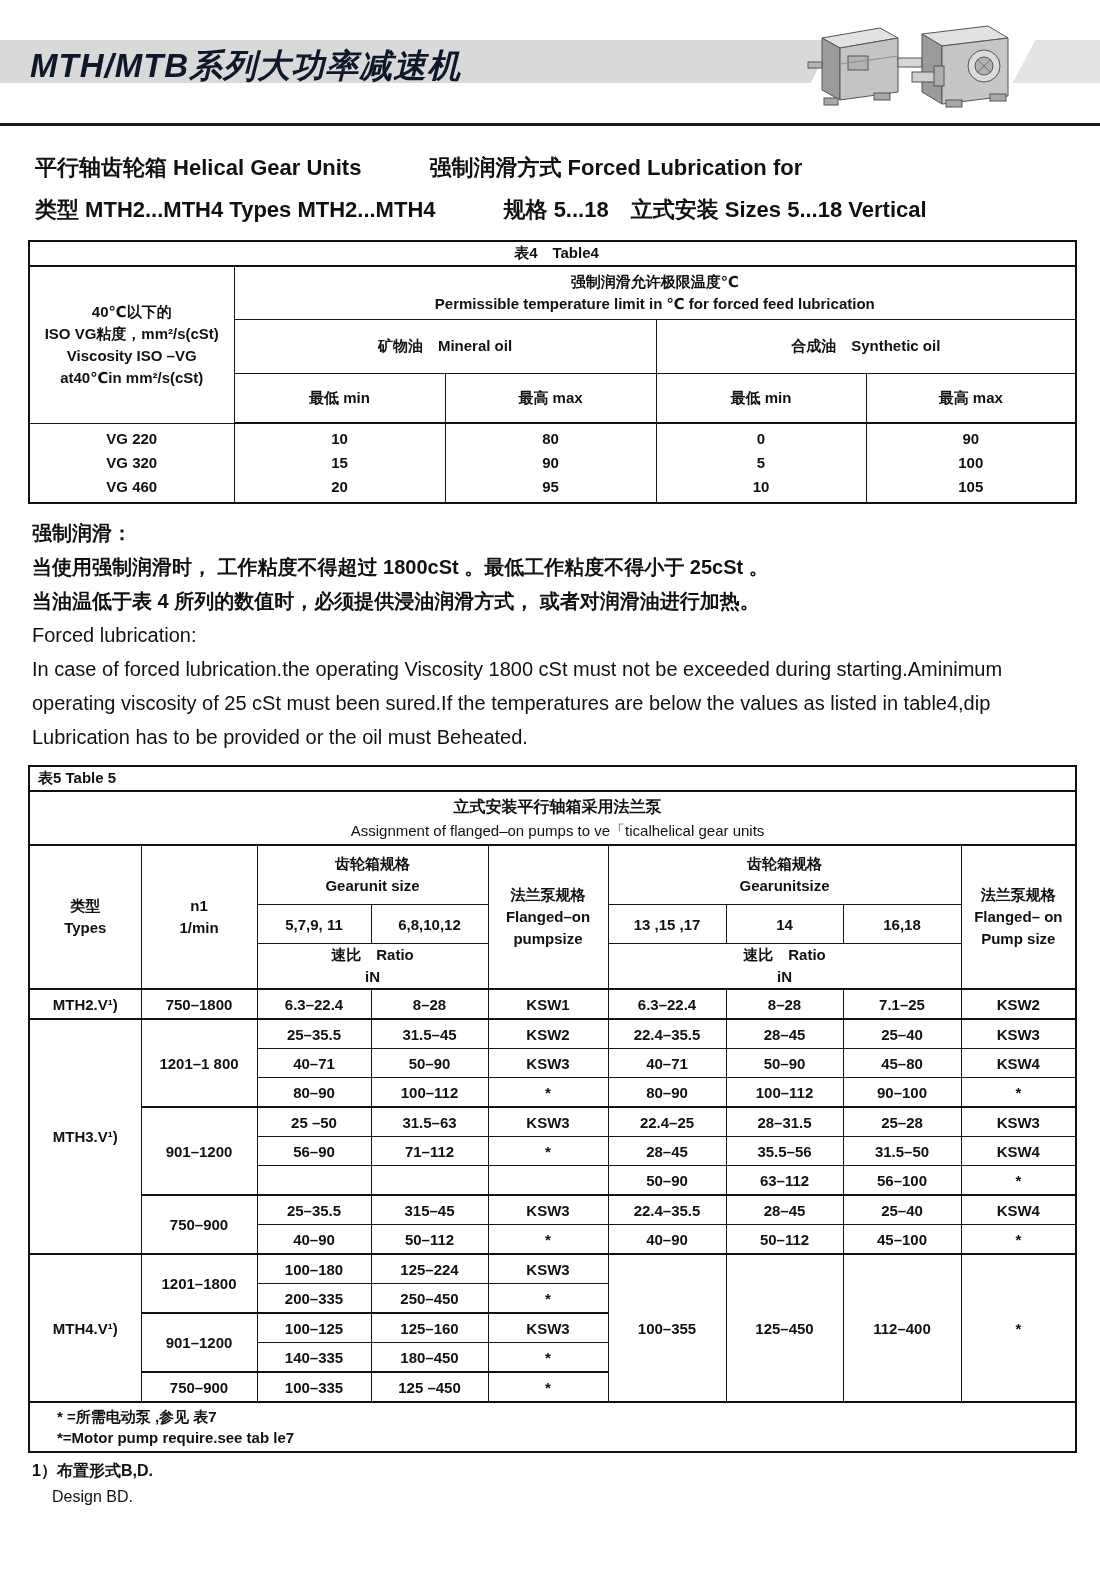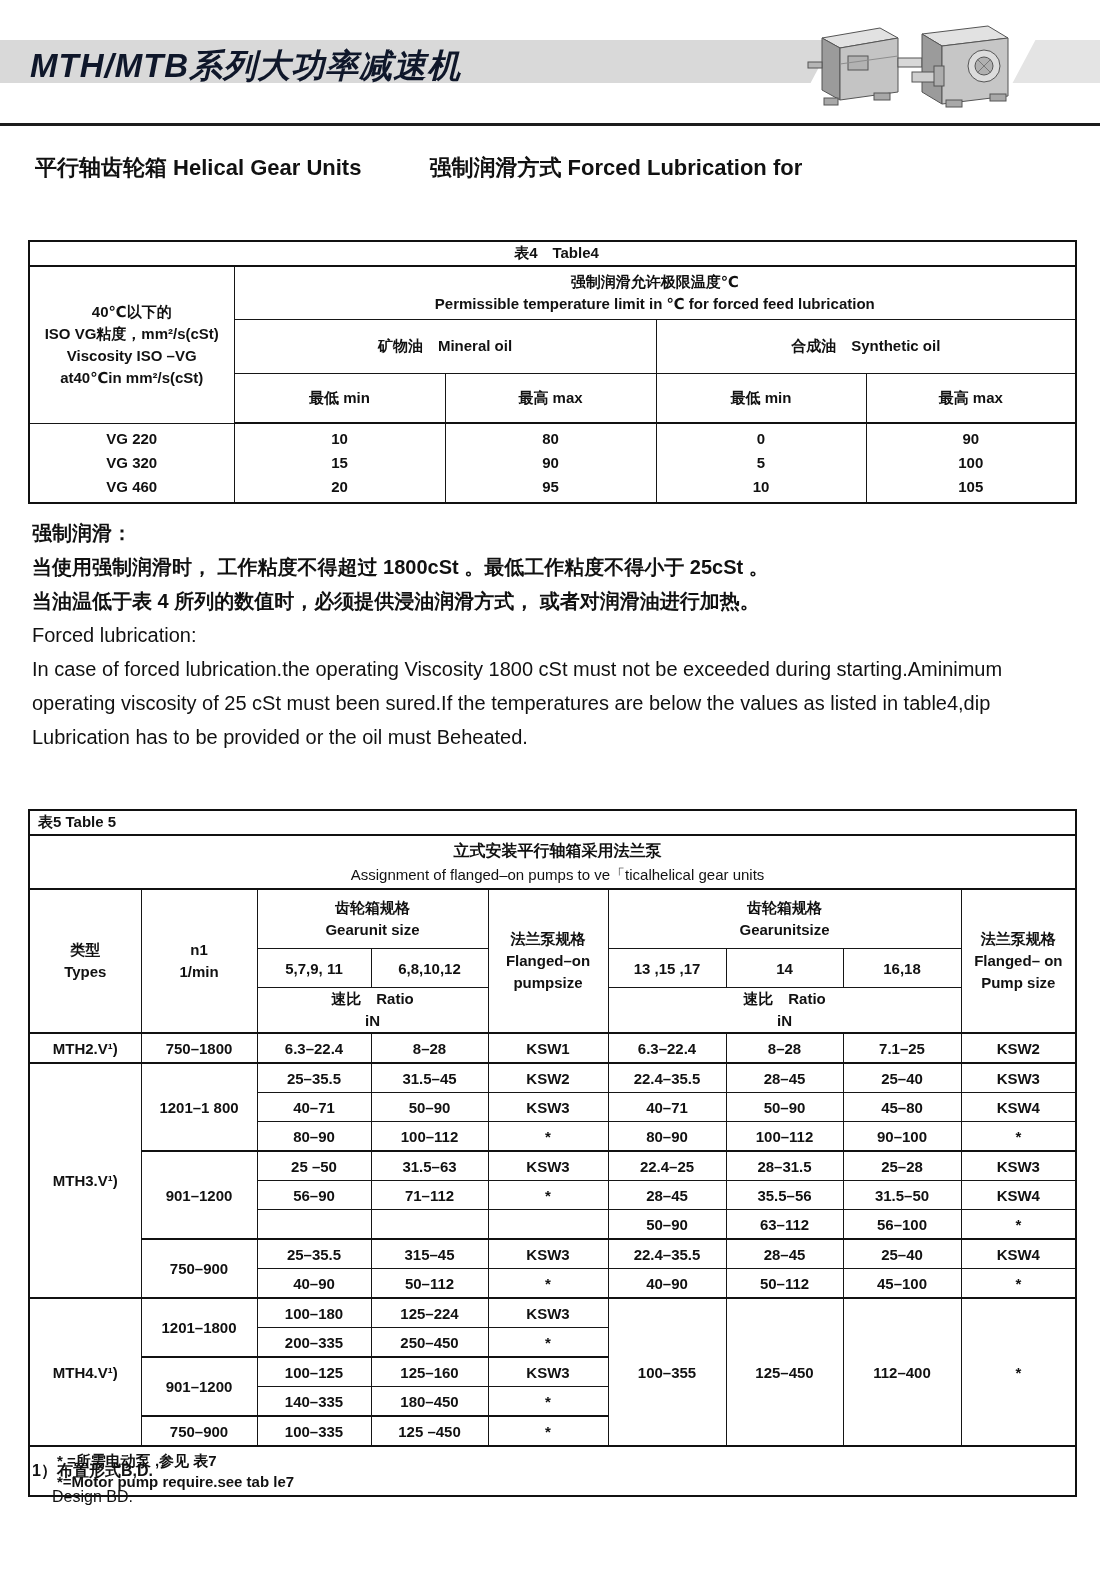--- a/index.html
+++ b/index.html
@@ -33,21 +33,21 @@
   .t4 tr.hd1 td{height:52px;line-height:22px;}
   .t4 tr.hd2 td{height:53px;}
   .t4 tr.hd3 td{height:48px;border-bottom:2px solid #111;}
   .t4 tr.data td{height:78px;line-height:24px;}
   
   .para{position:absolute;top:516px;left:32px;width:1045px;}
   .para div{height:34px;line-height:34px;font-size:20px;white-space:nowrap;}
   .para .zh{font-weight:700;}
   .para .en{font-weight:400;}
   
-  .t5{top:809px;width:1047px;border:2px solid #111;}
+  .t5{top:765px;width:1047px;border:2px solid #111;}
   .t5 tr.cap td{height:23px;text-align:left;padding-left:8px;border-bottom:2px solid #111;}
   .t5 tr.ttl td{height:52px;border-bottom:2px solid #111;padding-left:12px;}
   .t5 .ttl-zh{font-size:16px;font-weight:700;line-height:26px;}
   .t5 .ttl-en{font-size:15px;font-weight:400;line-height:22px;}
   .t5 tr.hr1 td{height:58px;line-height:22px;}
   .t5 tr.hr2 td{height:38px;}
   .t5 tr.hr3 td{height:42px;line-height:22px;}
   .t5 td.span-hdr{line-height:22px;}
   .t5 tr.dr td{height:28px;}
   .t5 tr.gb td{border-top:2px solid #111;}
@@ -94,20 +94,23 @@
     </g>
   </svg>
 
   <div class="banner-title">MTH/MTB系列大功率减速机</div>
 </div>
 <div class="header-rule"></div>
 
 <div class="subtitle">
   <div class="sub-line">
     <span>平行轴齿轮箱 Helical Gear Units</span><span class="sub-seg2">强制润滑方式 Forced Lubrication for</span>
+  </div>
+  <div class="sub-line">
+    <span>类型 MTH2...MTH4 Types MTH2...MTH4</span><span class="sub-seg2">规格 5...18　立式安装 Sizes 5...18 Vertical</span>
   </div>
 </div>
 
 <table class="t4">
   <colgroup>
       <col style="width:205px">
       <col style="width:211px">
       <col style="width:211px">
       <col style="width:210px">
       <col style="width:210px">

